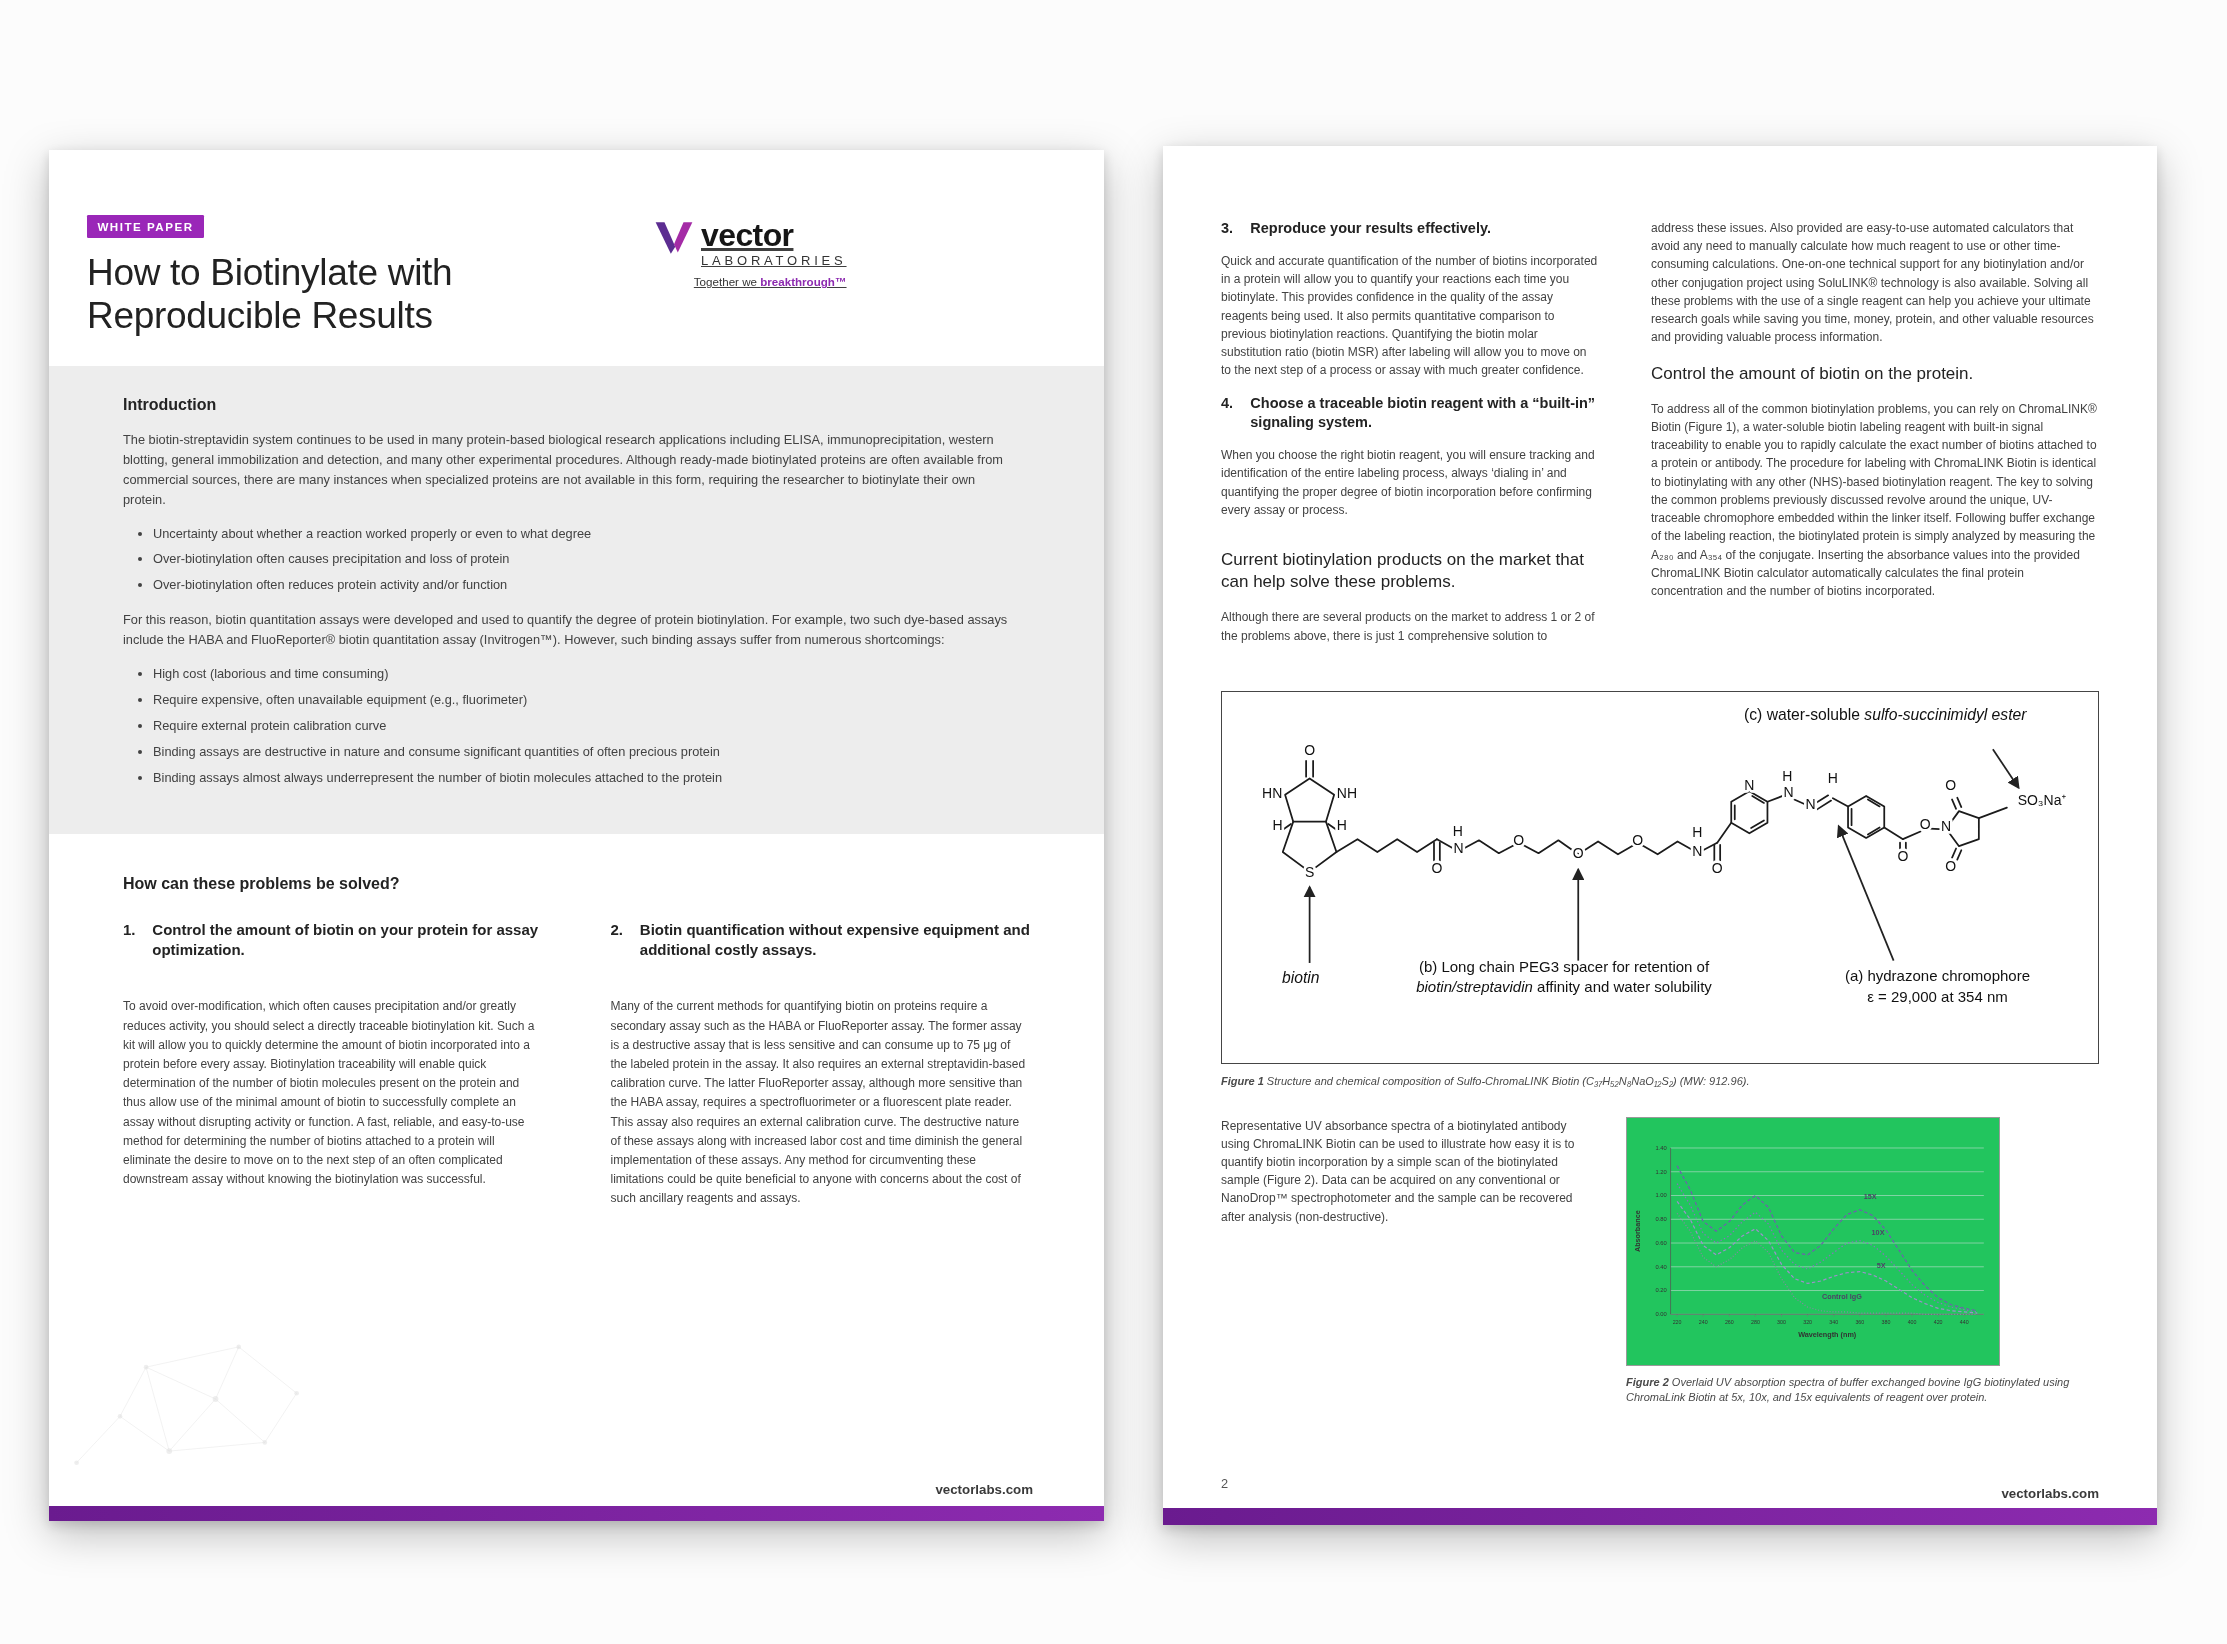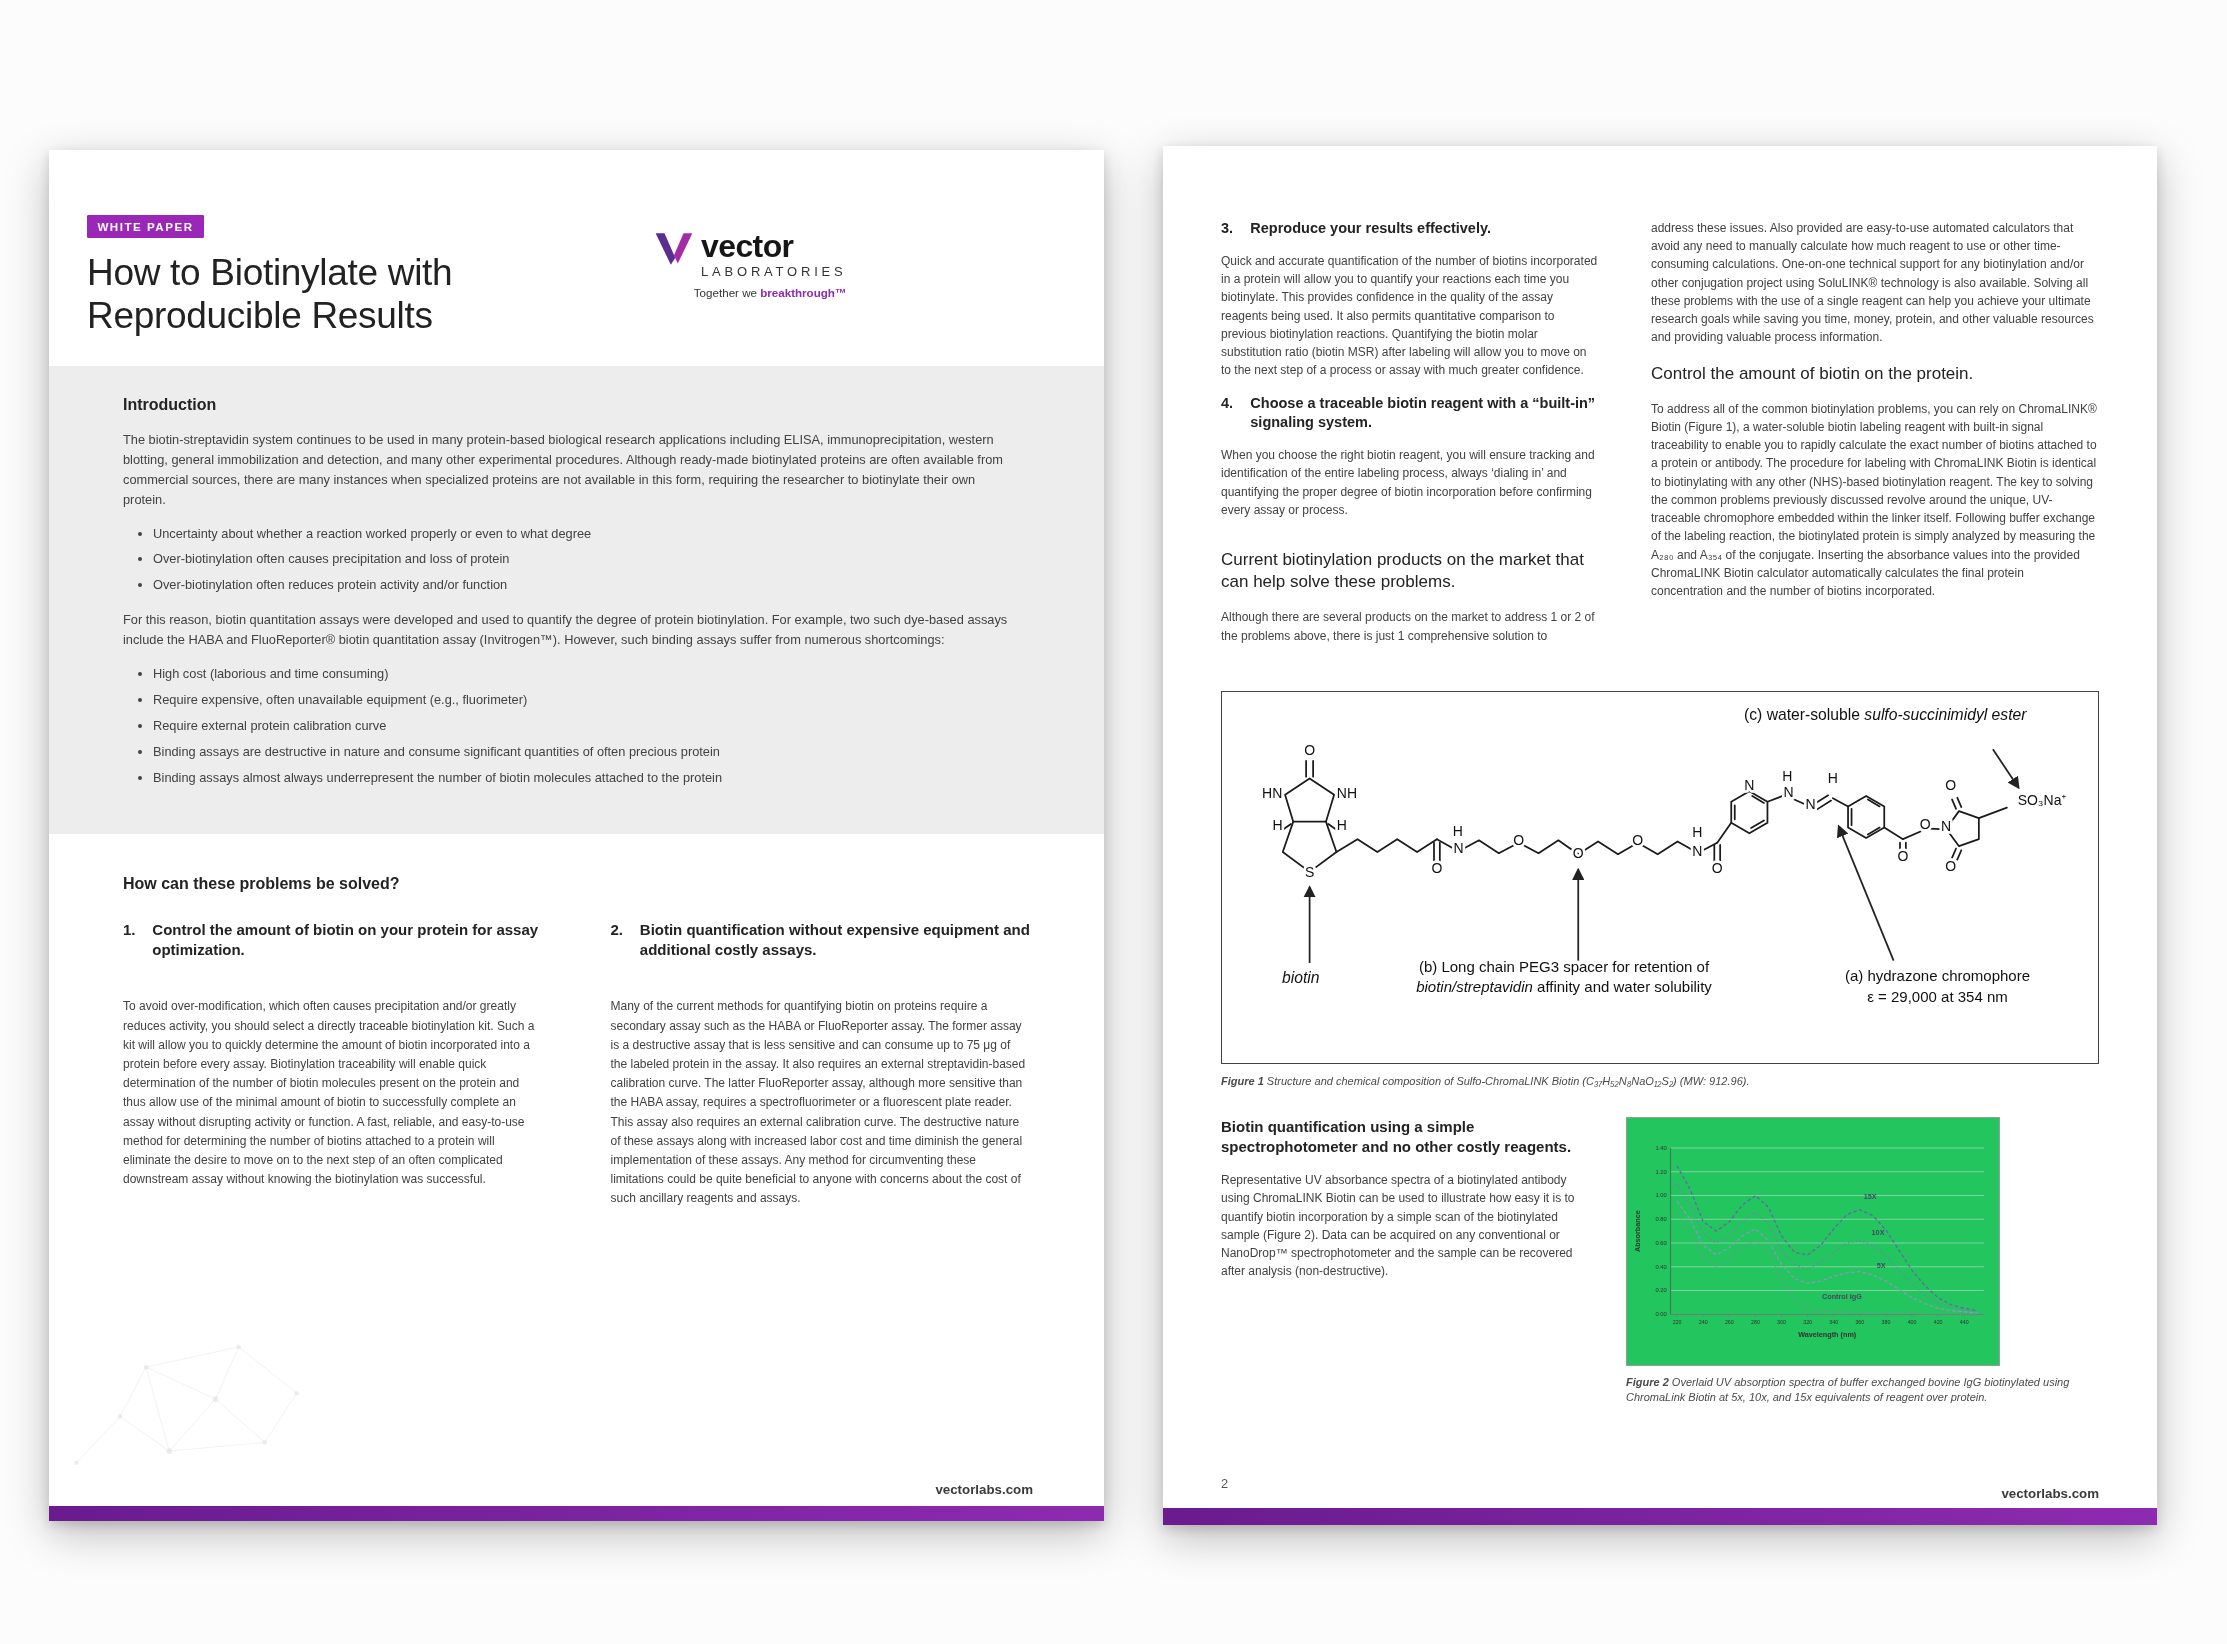--- a/index.html
+++ b/index.html
@@ -26,21 +26,21 @@
   .site-footer{position:absolute;right:71px;bottom:24px;font-size:13.3px;font-weight:bold;color:#3a3a3a;}
   .page-num{position:absolute;left:58px;bottom:34px;font-size:12.8px;color:#555;}
 
   
   .p1-header{display:flex;justify-content:flex-start;align-items:flex-start;padding:65px 68px 0 38px;}
   .badge{
     display:inline-block;background:var(--badge-bg);color:#fff;font-size:11.6px;font-weight:bold;
     letter-spacing:1.5px;padding:5.2px 10.4px;border-radius:1.2px;
   }
   .doc-title{font-size:37px;line-height:1.16;color:#222;font-weight:500;letter-spacing:-0.3px;margin-top:14px;width:568px;}
-  .logo-block{text-align:right;margin-top:15px;}
+  .logo-block{text-align:right;margin-top:4px;text-decoration:underline;}
   .logo-row{display:flex;align-items:flex-start;gap:8px;justify-content:flex-end;}
   .logo-mark{width:38px;height:34px;flex:0 0 auto;margin-top:2.3px;}
   .logo-text{text-align:left;}
   .logo-word{font-size:32px;font-weight:bold;color:#161616;letter-spacing:-0.6px;line-height:1;}
   .logo-sub{font-size:13px;letter-spacing:3.8px;color:#333;margin-top:2.3px;}
   .logo-tagline{font-size:11.6px;color:#333;margin-top:7px;}
   .logo-tagline .accent{color:var(--accent);font-weight:bold;}
 
   .gray-band{background:var(--gray-band);margin-top:28px;padding:30px 87px 32px 74px;}
   .section-heading{font-size:16px;font-weight:bold;color:#232323;margin:0 0 16px 0;}
@@ -283,21 +283,20 @@
     <div class="ann ann-b"><span>(b) Long chain PEG3 spacer for retention of </span><em>biotin/streptavidin</em><span> affinity and water solubility</span></div>
     <div class="ann ann-a">
       <div>(a) hydrazone chromophore</div>
       <div>ε = 29,000 at 354 nm</div>
     </div>
   </div>
   <div class="figcap"><span class="figlabel">Figure 1</span><span> Structure and chemical composition of Sulfo-ChromaLINK Biotin (C₃₇H₅₂N₈NaO₁₂S₂) (MW: 912.96).</span></div>
 
   <div class="p2-bottom">
     <div class="p2-bottom-l">
-      <h3 class="quant-heading">Biotin quantification using a simple spectrophotometer and no other costly reagents.</h3>
       <p class="p2-body">Representative UV absorbance spectra of a biotinylated antibody using ChromaLINK Biotin can be used to illustrate how easy it is to quantify biotin incorporation by a simple scan of the biotinylated sample (Figure 2). Data can be acquired on any conventional or NanoDrop™ spectrophotometer and the sample can be recovered after analysis (non-destructive).</p>
     </div>
     <div class="p2-bottom-r">
       <div class="fig2-box">
         <svg id="spectra-svg" viewBox="0 0 760 440" width="100%" height="100%">
             <line x1="86" y1="368" x2="734" y2="368" stroke="#e6e4ef" stroke-width="1"></line>
             <text x="78" y="372" class="cht ytick">0.00</text>
             <line x1="86" y1="318.85714285714283" x2="734" y2="318.85714285714283" stroke="#e6e4ef" stroke-width="1"></line>
             <text x="78" y="322.85714285714283" class="cht ytick">0.20</text>
             <line x1="86" y1="269.71428571428567" x2="734" y2="269.71428571428567" stroke="#e6e4ef" stroke-width="1"></line>

